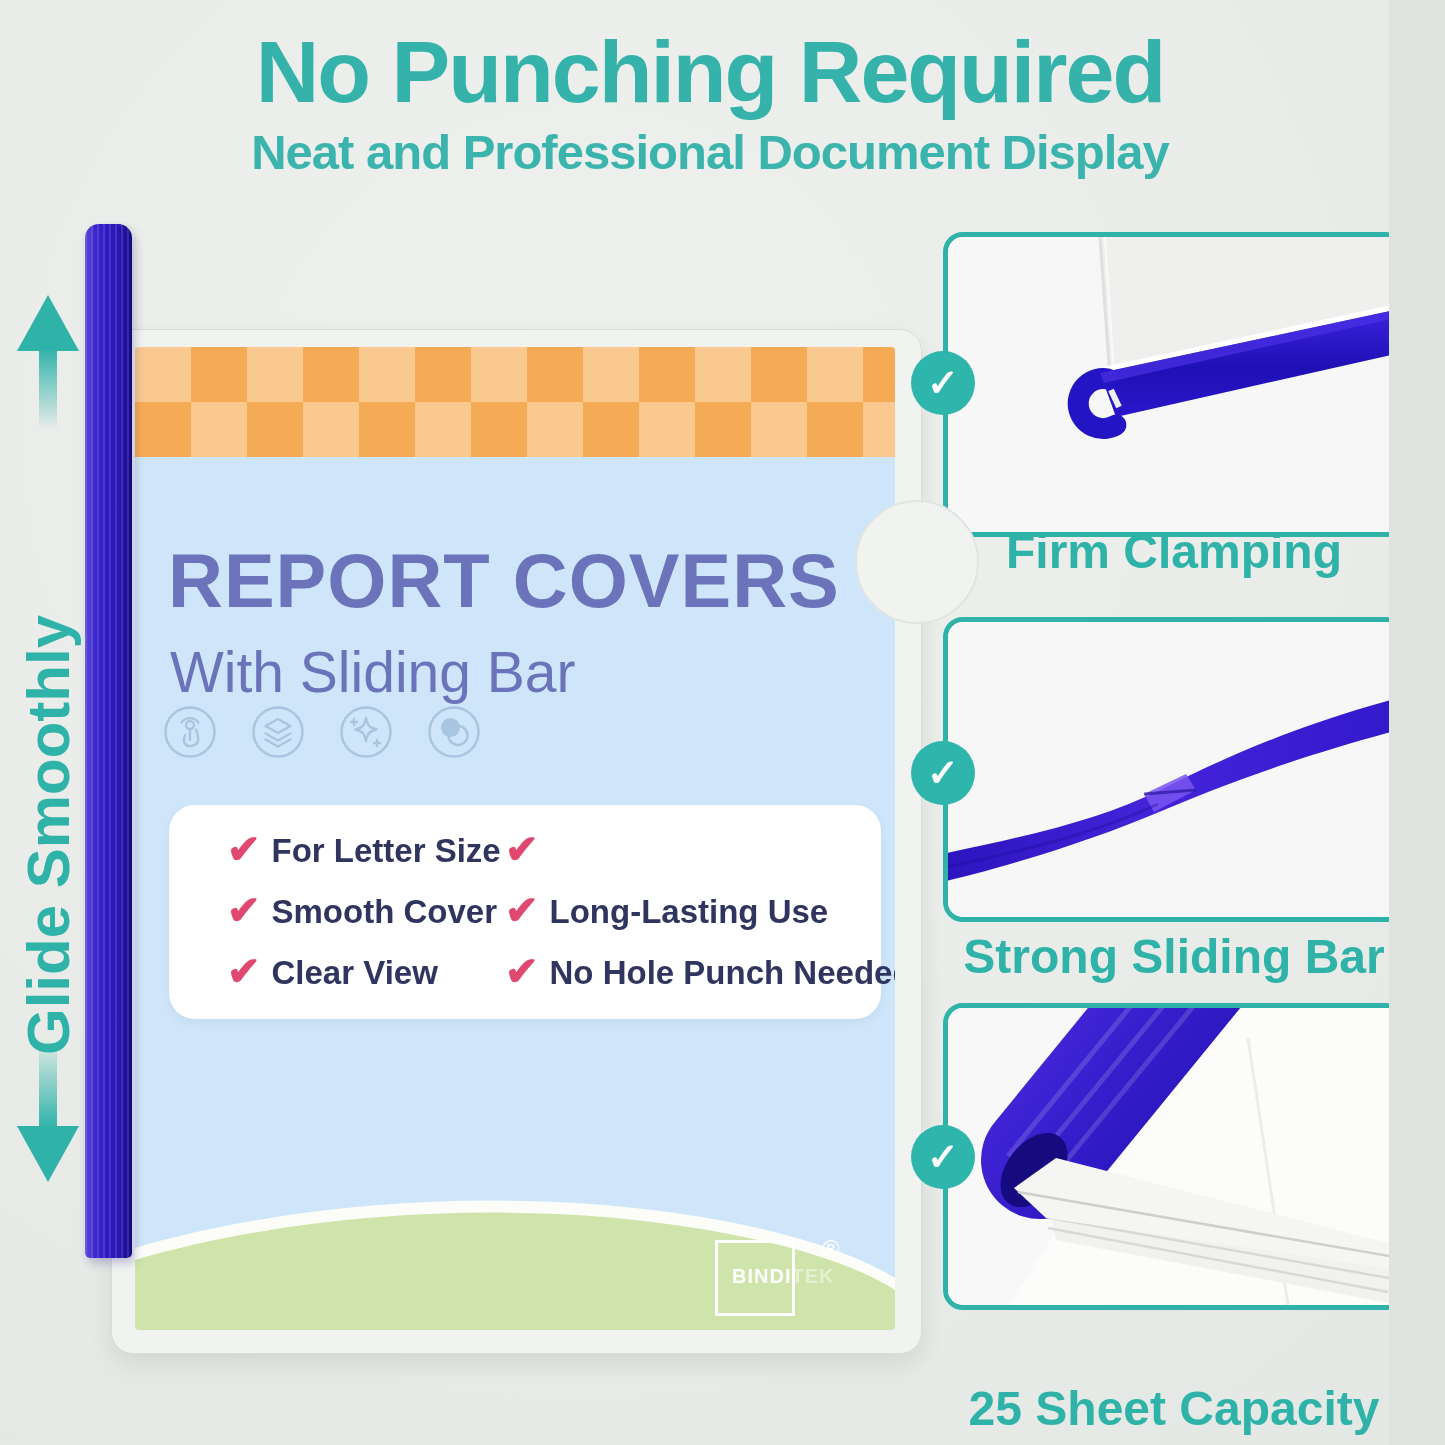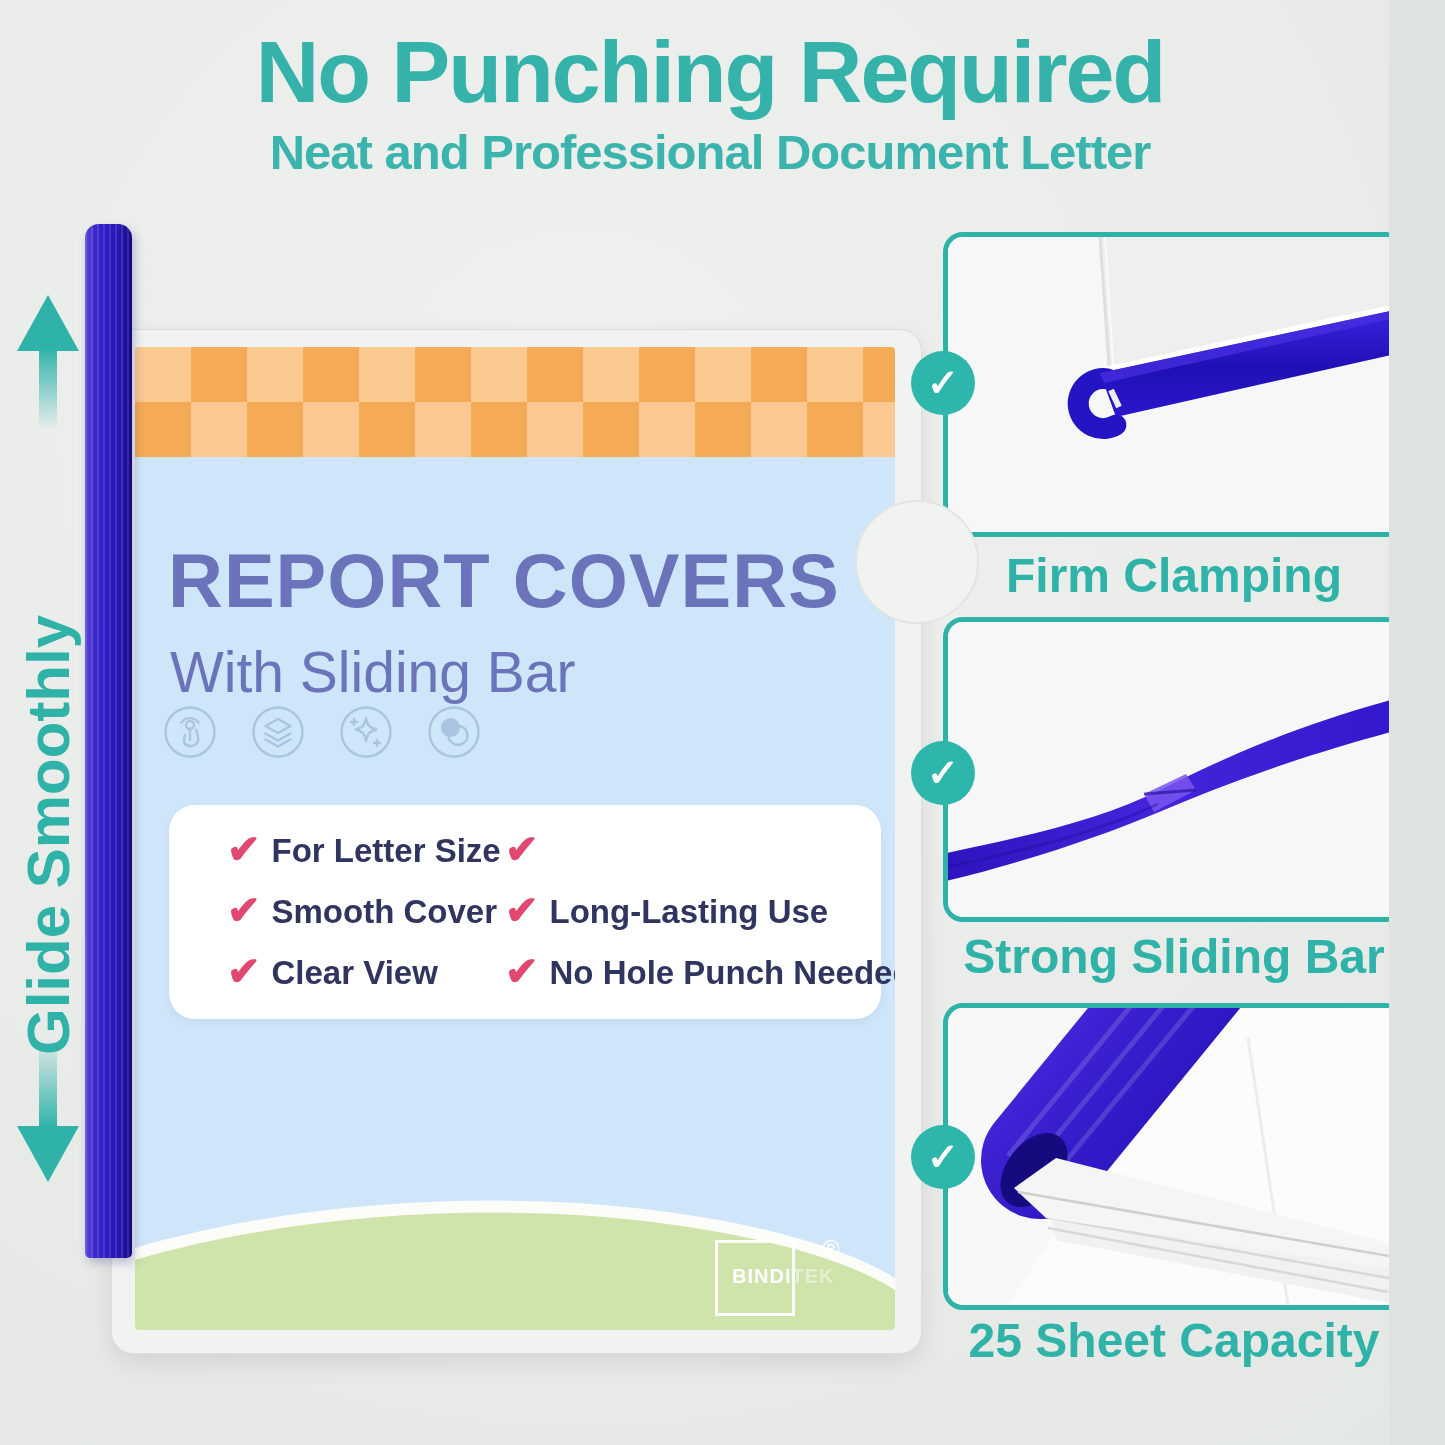--- a/index.html
+++ b/index.html
@@ -104,21 +104,21 @@
     display:flex; align-items:center; justify-content:center; z-index:6;
   }
 </style>
 </head>
 <body>
 
 <div class="canvas">
 
   <div class="hdr">
     <h1 class="title">No Punching Required</h1>
-    <div class="subtitle">Neat and Professional Document Letter</div>
+    <div class="subtitle">Neat and Professional Document Display</div>
   </div>
 
   <div class="arrow-head-up"></div>
   <div class="arrow-tail-up"></div>
   <div class="glide-label">Glide Smoothly</div>
   <div class="arrow-tail-down"></div>
   <div class="arrow-head-down"></div>
 
   <div class="cover"></div>
   <div class="insert">
@@ -223,21 +223,21 @@
       <polygon points="151,131 452,66 452,76 153,140" fill="#ffffff"></polygon>
       <polygon points="152,136 452,72 452,116 168,180" fill="url(#pg1)"></polygon>
       <path d="M160,142 a25,25 0 1 0 8,46" fill="none" stroke="#2415c4" stroke-width="21" stroke-linecap="round"></path>
       <line x1="163" y1="153" x2="171" y2="170" stroke="#eeeeee" stroke-width="6"></line>
       <polygon points="152,136 452,72 452,80 156,146" fill="#4a30e2" opacity=".7"></polygon>
     </svg>
   </div>
   <div class="badge" style="top:351px;">
       <span>✓</span>
     </div>
-  <div class="panel-label" style="top:548px;">Firm Clamping</div>
+  <div class="panel-label" style="top:524px;">Firm Clamping</div>
 
   <div class="photo" style="top:617px;">
     <svg viewBox="0 0 452 295">
       <defs>
         <linearGradient id="pg2" x1="0" y1="0" x2="1" y2="0">
           <stop offset="0" stop-color="#2c14be"></stop>
             <stop offset=".45" stop-color="#4424da"></stop>
             <stop offset="1" stop-color="#3318cc"></stop>
         </linearGradient>
       </defs>
@@ -269,15 +269,15 @@
       <path d="M252,-44 L92,152" stroke="url(#pg3)" stroke-width="118" stroke-linecap="round"></path>
       <path d="M214,-40 L60,148 M238,-30 L82,160 M262,-22 L104,170" stroke="rgba(255,255,255,.15)" stroke-width="5" fill="none"></path>
       <ellipse cx="86" cy="162" rx="42" ry="27" transform="rotate(-52 86 162)" fill="#150a7e"></ellipse>
       <polygon points="66,180 108,150 452,238 452,262 98,210" fill="#f5f5f4"></polygon>
       <path d="M70,184 L452,250" stroke="#cfcfcd" stroke-width="2.5"></path>
     </svg>
   </div>
   <div class="badge" style="top:1125px;">
       <span>✓</span>
     </div>
-  <div class="panel-label" style="top:1313px;">25 Sheet Capacity</div>
+  <div class="panel-label" style="top:1381px;">25 Sheet Capacity</div>
 
 </div>
 
 </body></html>

